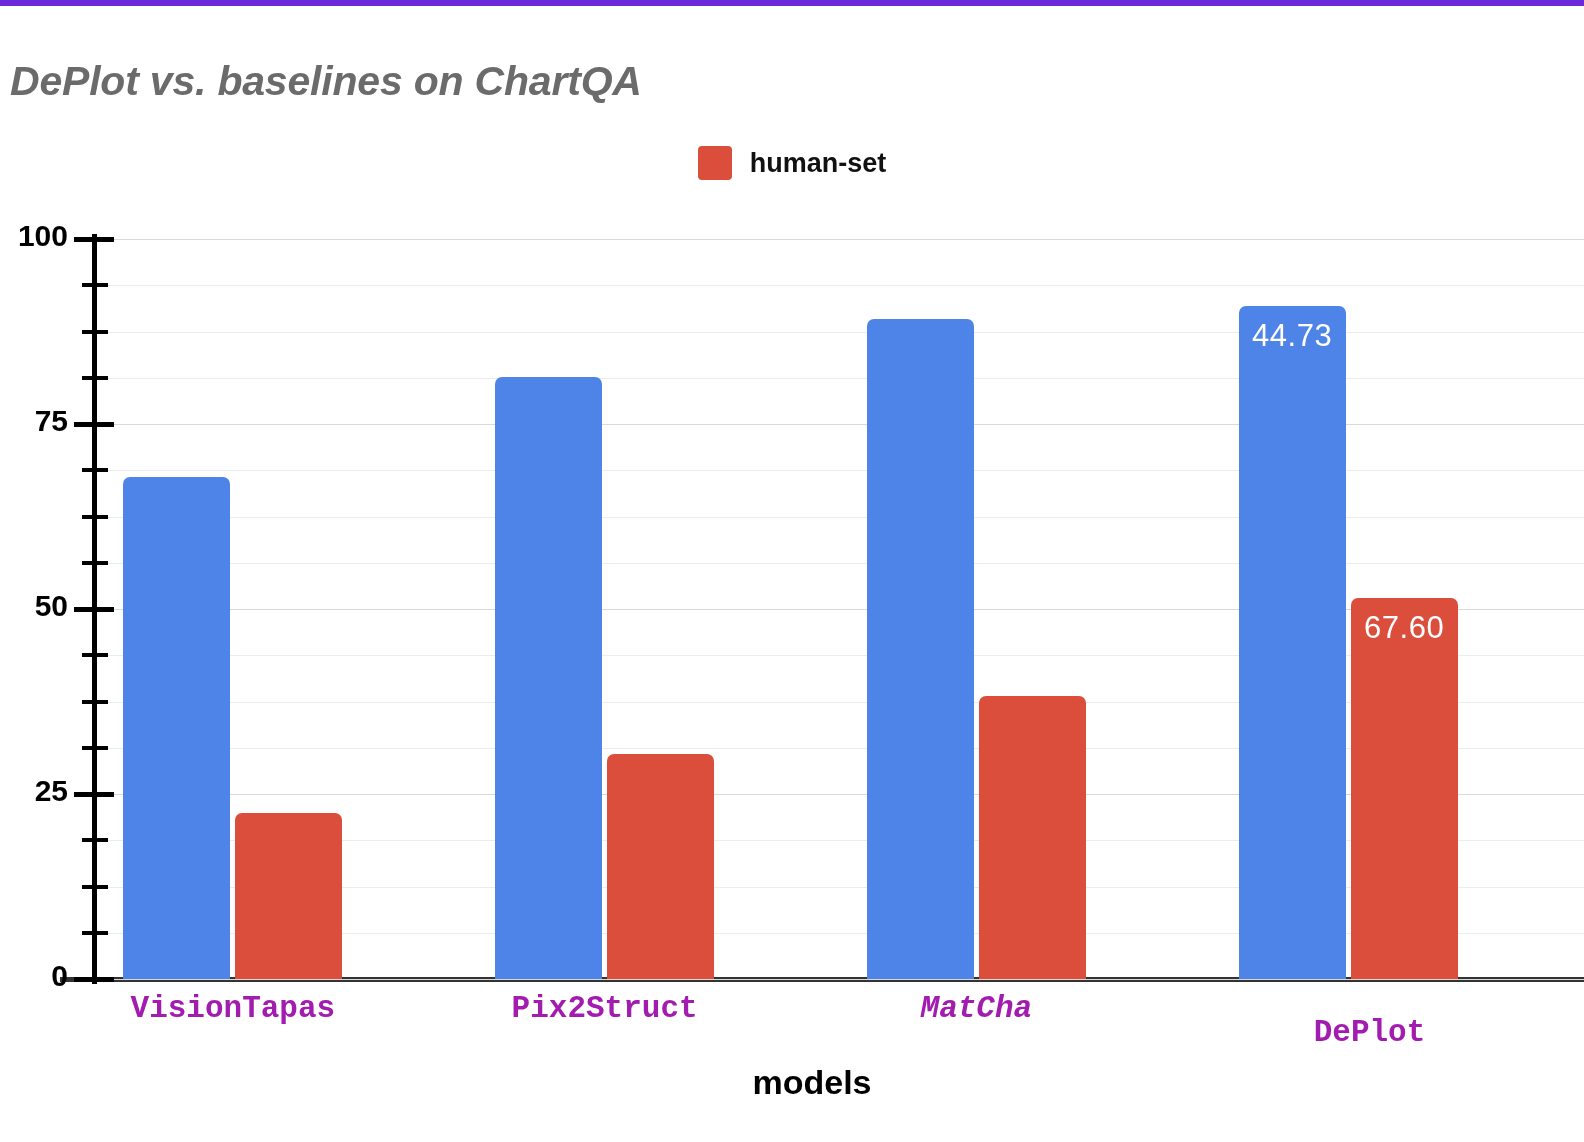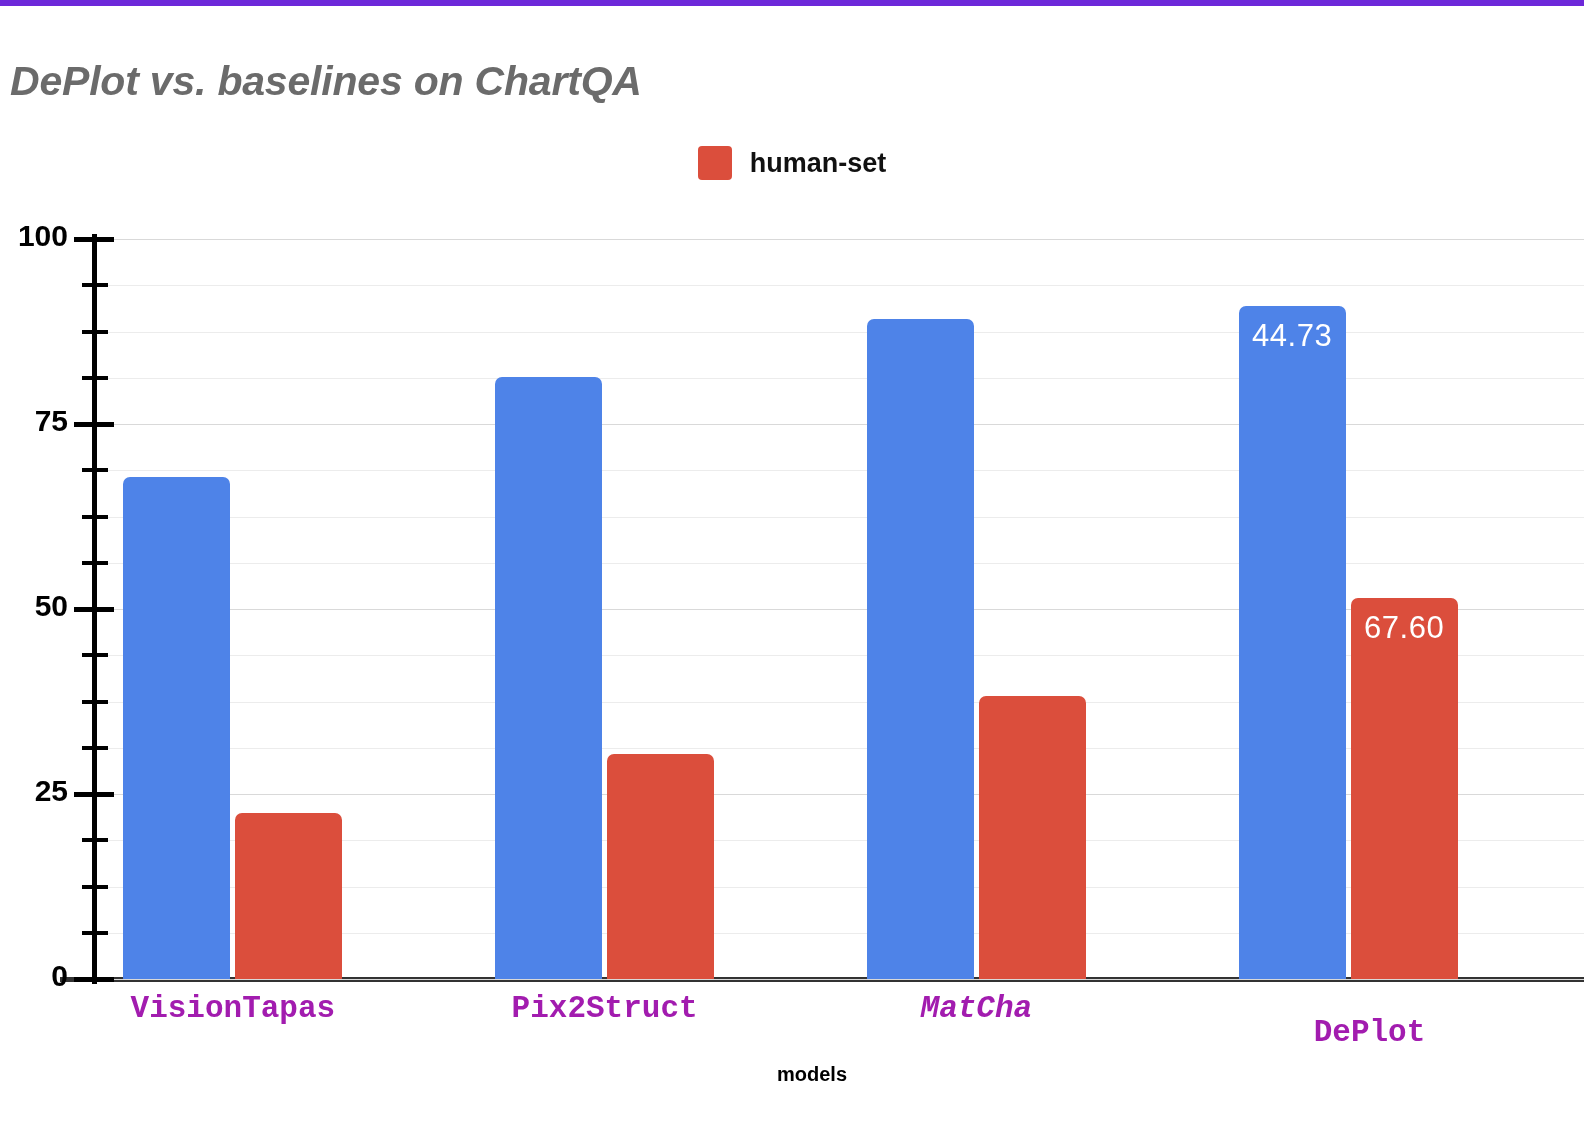--- a/index.html
+++ b/index.html
@@ -155,21 +155,21 @@
     white-space: nowrap;
   }
 
   
   #x-axis-title {
     position: absolute;
     left: 0;
     right: 0;
     top: 1057px;
     text-align: center;
-    font-size: 20px;
+    font-size: 34px;
     font-weight: bold;
     color: #000000;
     margin-left: 40px;
   }
 </style>
 </head>
 <body>
 
 <div id="slide">
 

